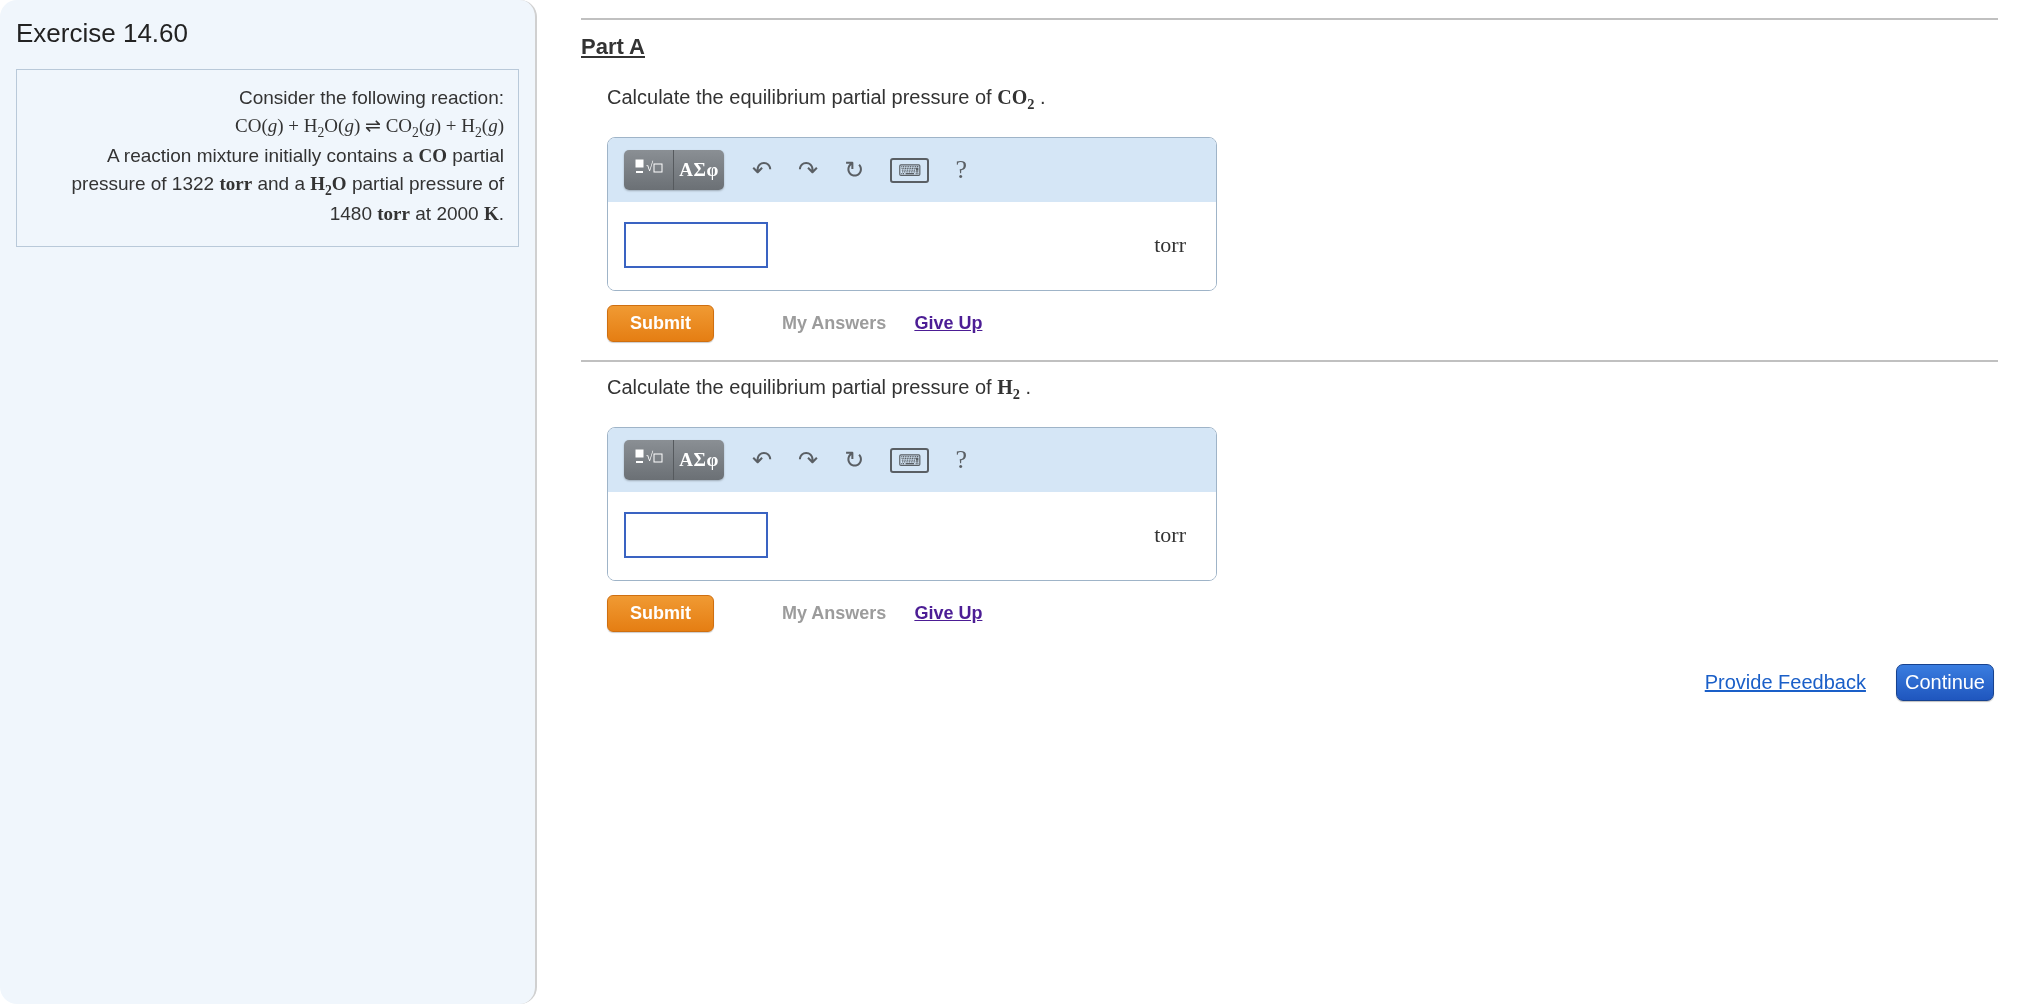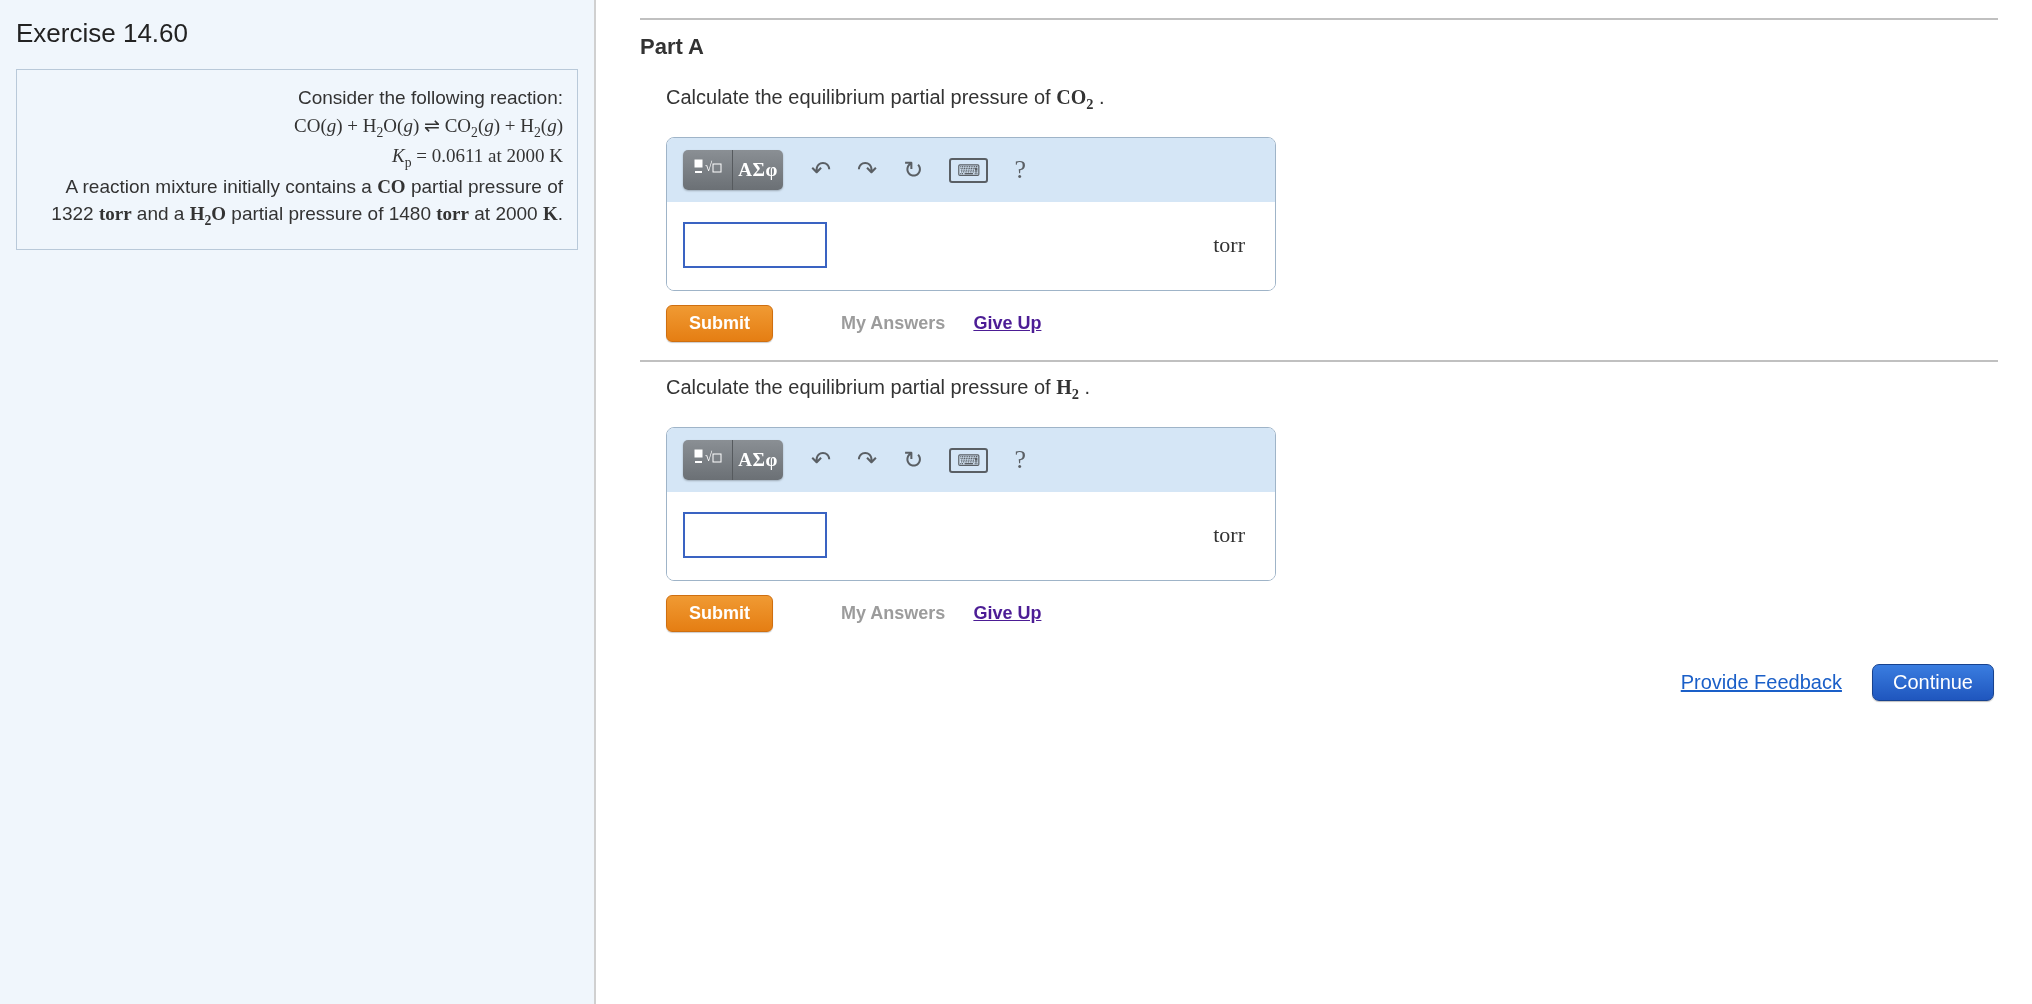--- a/index.html
+++ b/index.html
@@ -5,25 +5,26 @@
   * { box-sizing: border-box; }
   body {
     margin: 0;
     font-family: Arial, Helvetica, sans-serif;
     font-size: 18px;
     color: #333;
     display: flex;
     min-height: 100vh;
   }
   .left-pane {
-    width: 596px;
+    width: 537px;
     background: #f0f6fc;
     border-right: 2px solid #d0d0d0;
     padding: 18px 16px;
     flex-shrink: 0;
+    border-radius: 17px;
   }
   .exercise-title {
     font-size: 26px;
     color: #222;
     margin: 0 0 20px 0;
     font-weight: 400;
   }
   .problem-box {
     border: 1px solid #b9c9d9;
     padding: 14px 14px 18px 14px;
@@ -43,20 +44,21 @@
   }
   hr.ruler {
     border: none;
     border-top: 2px solid #c0c0c0;
     margin: 18px 0 14px 0;
   }
   .part-title {
     font-size: 22px;
     font-weight: bold;
     margin: 10px 0 26px 0;
+    text-decoration: underline;
   }
   .prompt {
     font-size: 20px;
     margin: 0 0 24px 26px;
   }
   .answer-box {
     margin-left: 26px;
     border: 1px solid #9fb4c8;
     border-radius: 8px;
     padding: 0;
@@ -175,38 +177,35 @@
     text-decoration: underline;
     font-size: 20px;
     cursor: pointer;
   }
   .continue-btn {
     background: linear-gradient(#3a7de0, #1f56be);
     color: #fff;
     font-size: 20px;
     border: 1px solid #17428f;
     border-radius: 7px;
-    padding: 6px 20px;
+    padding: 6px 8px;
     cursor: pointer;
     box-shadow: 0 1px 1px rgba(0,0,0,0.25);
   }
   .tpl-svg { width:28px; height:24px; }
 </style>
 </head>
 <body>
 
 <div class="left-pane">
   <h1 class="exercise-title">Exercise 14.60</h1>
   <div class="problem-box">
     <p>Consider the following reaction:</p>
     <p class="rxn">
       CO(<span class="ital">g</span>) + H<span class="sub">2</span>O(<span class="ital">g</span>) ⇌ CO<span class="sub">2</span>(<span class="ital">g</span>) + H<span class="sub">2</span>(<span class="ital">g</span>)
-    </p>
-    <p class="rxn">
-      <span class="ital">K</span><span class="sub">p</span><span> = 0.0611 at 2000 </span><span>K</span>
     </p>
     <p>
       <span>A reaction mixture initially contains a </span><span class="serif">CO</span><span> partial pressure of 1322 </span><span class="serif">torr</span><span> and a </span><span class="serif"><span>H</span><span class="sub">2</span><span>O</span></span><span> partial pressure of 1480 </span><span class="serif">torr</span><span> at 2000 </span><span class="serif">K</span><span>.</span>
     </p>
   </div>
 </div>
 
 <div class="right-pane">
   <hr class="ruler">
 

